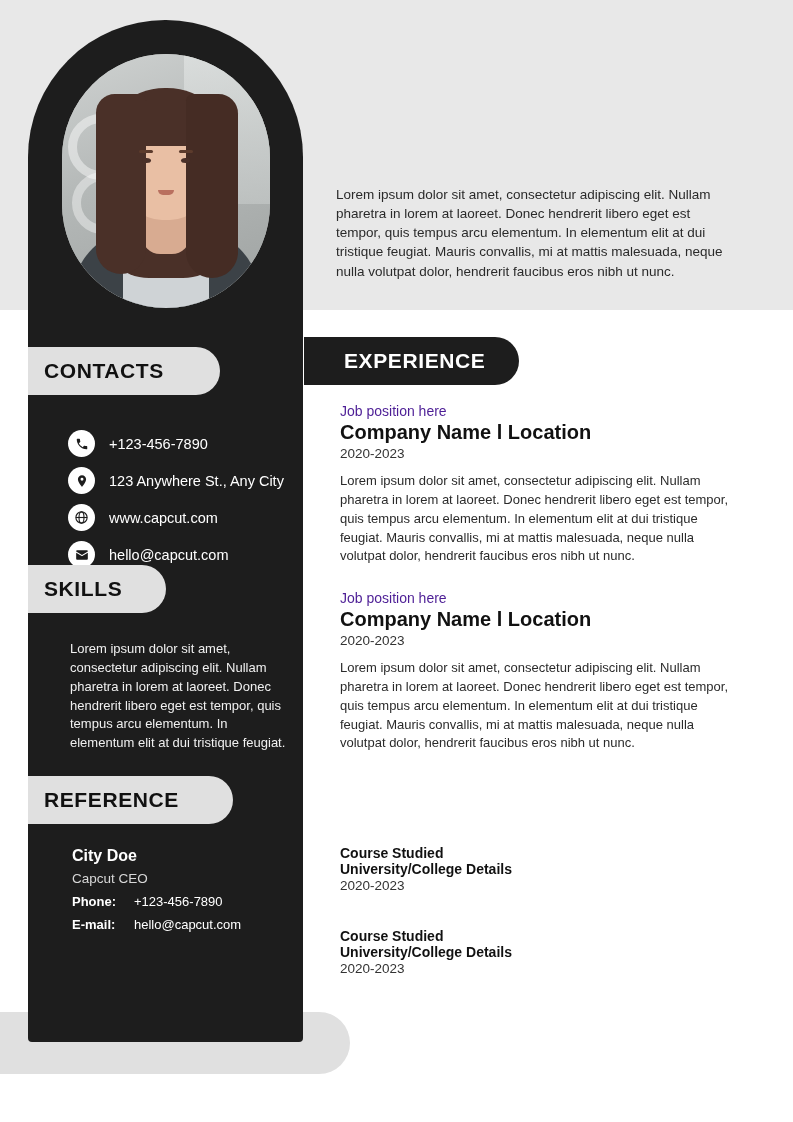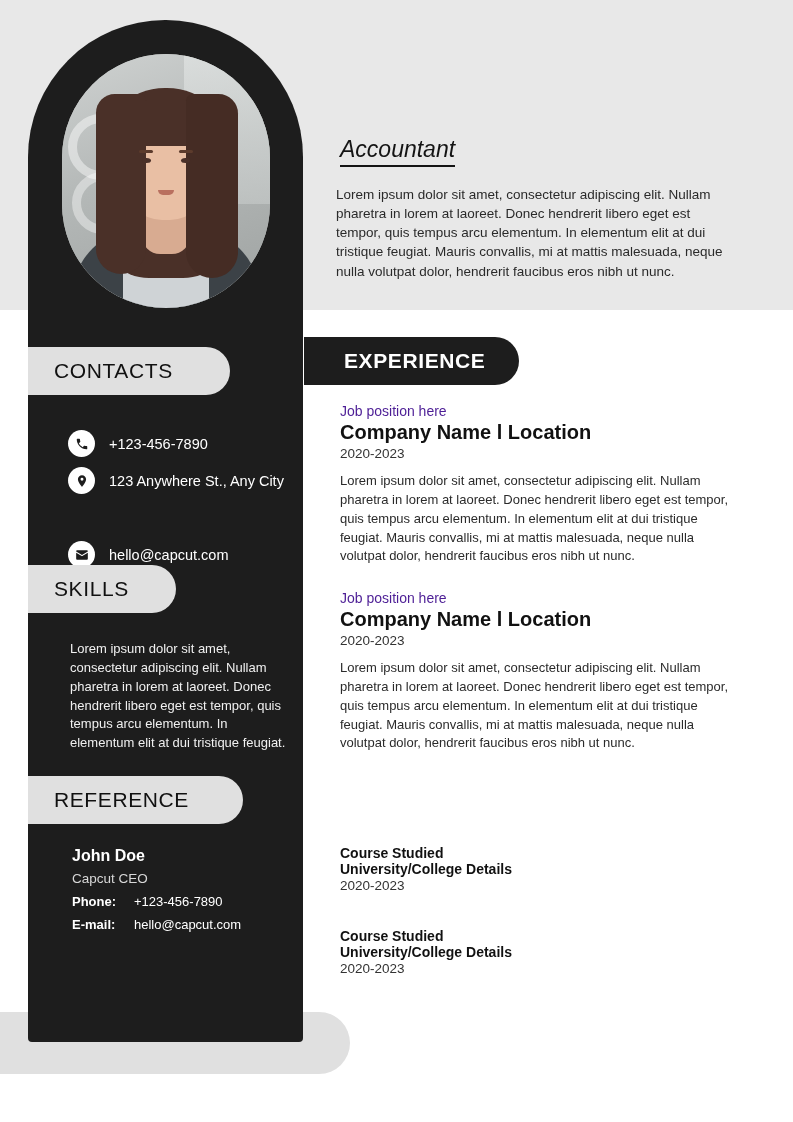--- a/index.html
+++ b/index.html
@@ -206,25 +206,25 @@
     width: 16px; height: 5px;
     background: #b9705f;
     border-radius: 0 0 8px 8px;
   }
 
   
   .pill {
     position: absolute;
     background: #e0e0e0;
     color: #111111;
-    font-weight: normal;
+    font-weight: bold;
     letter-spacing: .6px;
     display: flex;
     align-items: center;
-    padding-left: 26px;
+    padding-left: 16px;
     border-top-right-radius: 24px;
     border-bottom-right-radius: 24px;
     font-size: 21px;
   }
   .pill.left {
     left: 0;
     height: 48px;
   }
 
   .side-item {
@@ -390,51 +390,60 @@
 
     <div class="side-item" style="top:447px;justify-content:flex-end;">
       <span class="ico">
         <svg width="14" height="14" viewBox="0 0 24 24" fill="#1d1d1d">
             <path d="M12 2C8.1 2 5 5.1 5 9c0 5.2 7 13 7 13s7-7.8 7-13c0-3.9-3.1-7-7-7zm0 9.5A2.5 2.5 0 1 1 12 6.5a2.5 2.5 0 0 1 0 5z"></path>
           </svg>
       </span>
       <span>123 Anywhere St., Any City</span>
     </div>
 
+    <div class="side-item" style="top:484px;">
+      <span class="ico">
+        <svg width="15" height="15" viewBox="0 0 24 24" fill="none" stroke="#1d1d1d" stroke-width="1.8">
+            <circle cx="12" cy="12" r="9"></circle>
+            <ellipse cx="12" cy="12" rx="4" ry="9"></ellipse>
+            <path d="M3 12h18"></path>
+          </svg>
+      </span>
+      <span>www.capcut.com</span>
+    </div>
 
     <div class="side-item" style="top:521px;">
       <span class="ico">
         <svg width="14" height="14" viewBox="0 0 24 24" fill="#1d1d1d">
             <path d="M2 5.5A1.5 1.5 0 0 1 3.5 4h17A1.5 1.5 0 0 1 22 5.5v.3l-10 6-10-6v-.3zM2 8.2l9.5 5.7c.3.2.7.2 1 0L22 8.2v10.3a1.5 1.5 0 0 1-1.5 1.5h-17A1.5 1.5 0 0 1 2 18.5V8.2z"></path>
           </svg>
       </span>
       <span>hello@capcut.com</span>
     </div>
 
     <div class="pill left" style="top:545px; width:122px;">
       <span>SKILLS</span>
     </div>
     <div class="side-para" style="top:620px;">Lorem ipsum dolor sit amet, consectetur adipiscing elit. Nullam pharetra in lorem at laoreet. Donec hendrerit libero eget est tempor, quis tempus arcu elementum. In elementum elit at dui tristique feugiat.</div>
 
     <div class="pill left" style="top:756px; width:189px;">
       <span>REFERENCE</span>
     </div>
-    <div class="ref-name" style="top:827px;">John Doe</div>
+    <div class="ref-name" style="top:827px;">City Doe</div>
     <div class="ref-role" style="top:851px;">Capcut CEO</div>
     <div class="ref-row" style="top:874px;">
       <span class="lbl">Phone:</span>
       <span>+123-456-7890</span>
     </div>
     <div class="ref-row" style="top:897px;">
       <span class="lbl">E-mail:</span>
       <span>hello@capcut.com</span>
     </div>
   </div>
 
-  <div class="role">Accountant</div>
   <div class="summary">Lorem ipsum dolor sit amet, consectetur adipiscing elit. Nullam pharetra in lorem at laoreet. Donec hendrerit libero eget est tempor, quis tempus arcu elementum. In elementum elit at dui tristique feugiat. Mauris convallis, mi at mattis malesuada, neque nulla volutpat dolor, hendrerit faucibus eros nibh ut nunc.</div>
 
   <div class="pill-dark" style="top:337px;">
     <span>EXPERIENCE</span>
   </div>
 
   <div class="entry" style="top:403px;">
     <div class="pos">Job position here</div>
     <div class="comp">Company Name l Location</div>
     <div class="date">2020-2023</div>

